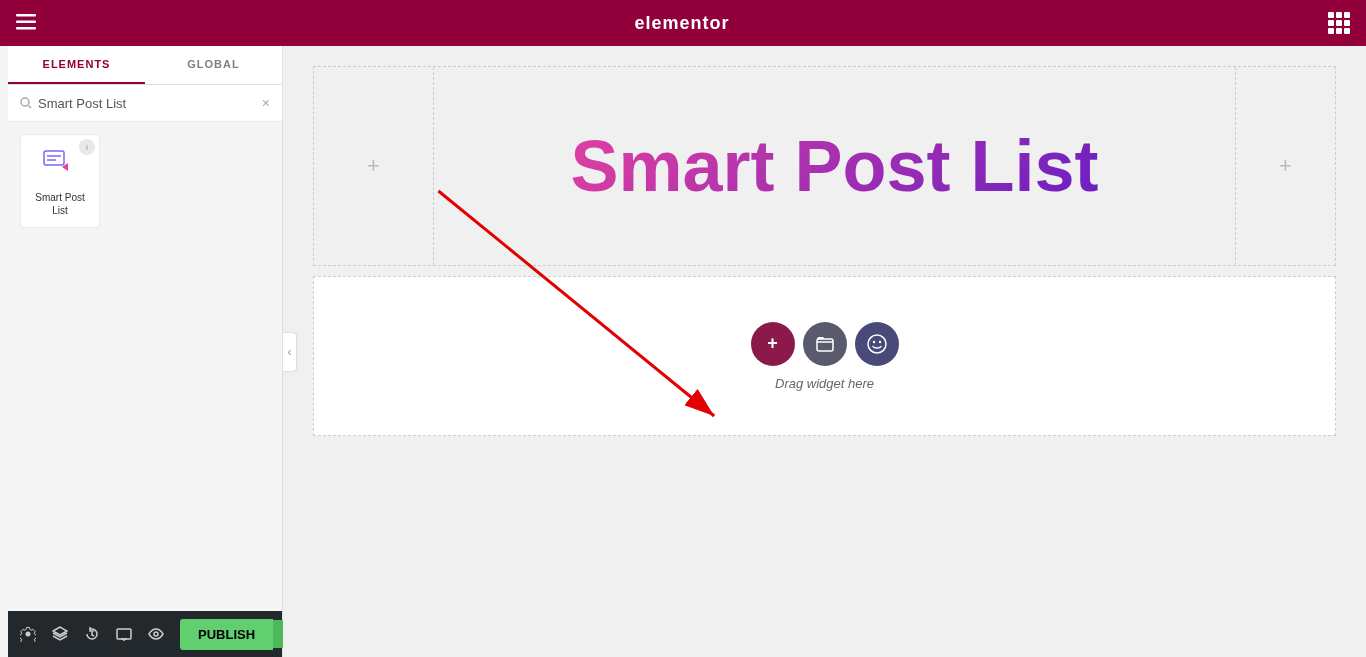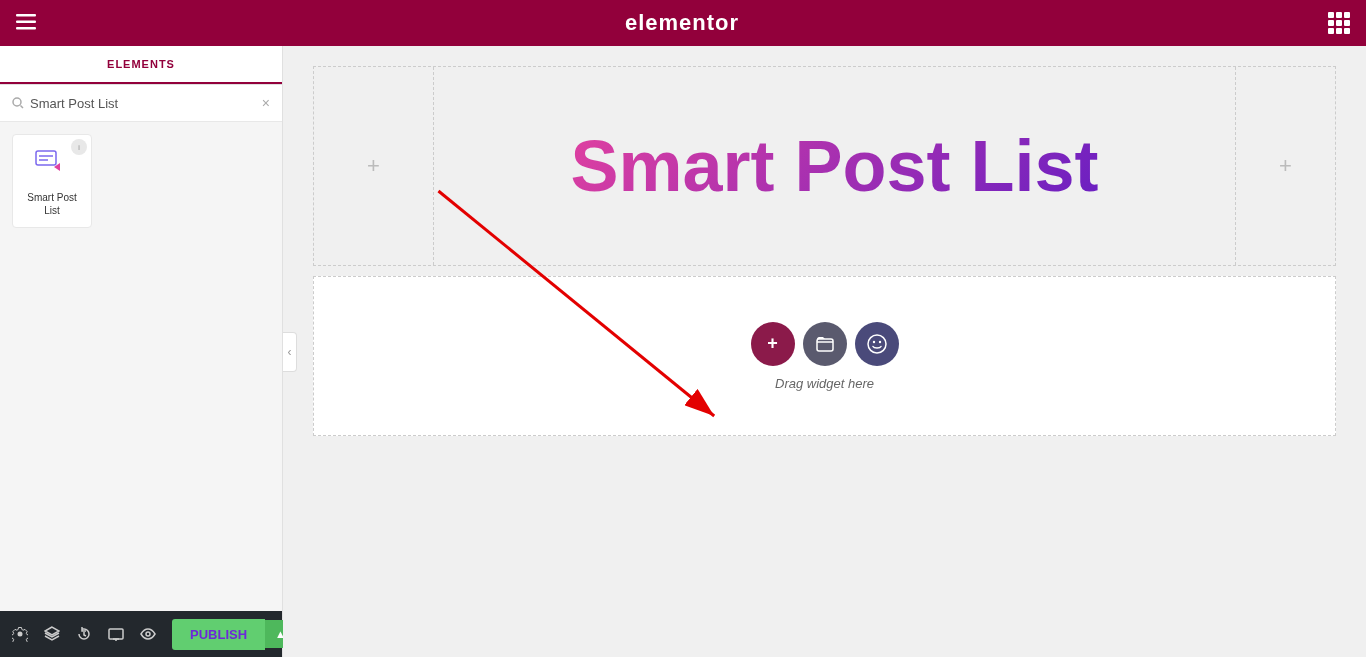--- a/index.html
+++ b/index.html
@@ -9,21 +9,21 @@
     .header {
       background: #92003b;
       height: 46px;
       display: flex;
       align-items: center;
       justify-content: space-between;
       padding: 0 16px;
       flex-shrink: 0;
     }
     .header-center {
-      font-size: 22px;
+      font-size: 18px;
       font-weight: 600;
       color: #fff;
       letter-spacing: 1px;
     }
     .header-icon {
       color: #fff;
       font-size: 20px;
       cursor: pointer;
     }
     .header-grid-icon {
@@ -47,20 +47,21 @@
     }
 
     
     .sidebar {
       width: 283px;
       background: #f5f5f5;
       display: flex;
       flex-direction: column;
       flex-shrink: 0;
       border-right: 1px solid #e0e0e0;
+      padding-left: 8px;
     }
 
     .sidebar-tabs {
       display: flex;
       background: #fff;
       border-bottom: 1px solid #e0e0e0;
     }
     .sidebar-tab {
       flex: 1;
       text-align: center;
@@ -163,21 +164,21 @@
       display: flex;
       align-items: center;
     }
     .publish-btn-container {
       margin-left: auto;
       display: flex;
       align-items: center;
     }
     .publish-btn {
       background: #61ce70;
-      color: #6d28d9;
+      color: #000000;
       border: none;
       padding: 8px 18px;
       font-size: 13px;
       font-weight: 600;
       cursor: pointer;
       border-radius: 3px 0 0 3px;
     }
     .publish-arrow {
       background: #4eb85c;
       color: #fff;
@@ -348,20 +349,21 @@
       <span></span>
       <span></span>
   </div>
 </div>
 
 <div class="main-container">
 
   <div class="sidebar">
     <div class="sidebar-tabs">
       <div class="sidebar-tab active">ELEMENTS</div>
+      <div class="sidebar-tab">GLOBAL</div>
     </div>
     <div class="sidebar-search">
       <svg width="12" height="12" viewBox="0 0 12 12" fill="#aaa">
         <circle cx="5" cy="5" r="4" stroke="#aaa" stroke-width="1.5" fill="none"></circle>
         <line x1="8.5" y1="8.5" x2="11" y2="11" stroke="#aaa" stroke-width="1.5"></line>
       </svg>
       <input type="text" value="Smart Post List" placeholder="Smart Post List" style="">
       <span class="clear-icon">×</span>
     </div>
     <div class="sidebar-content">

